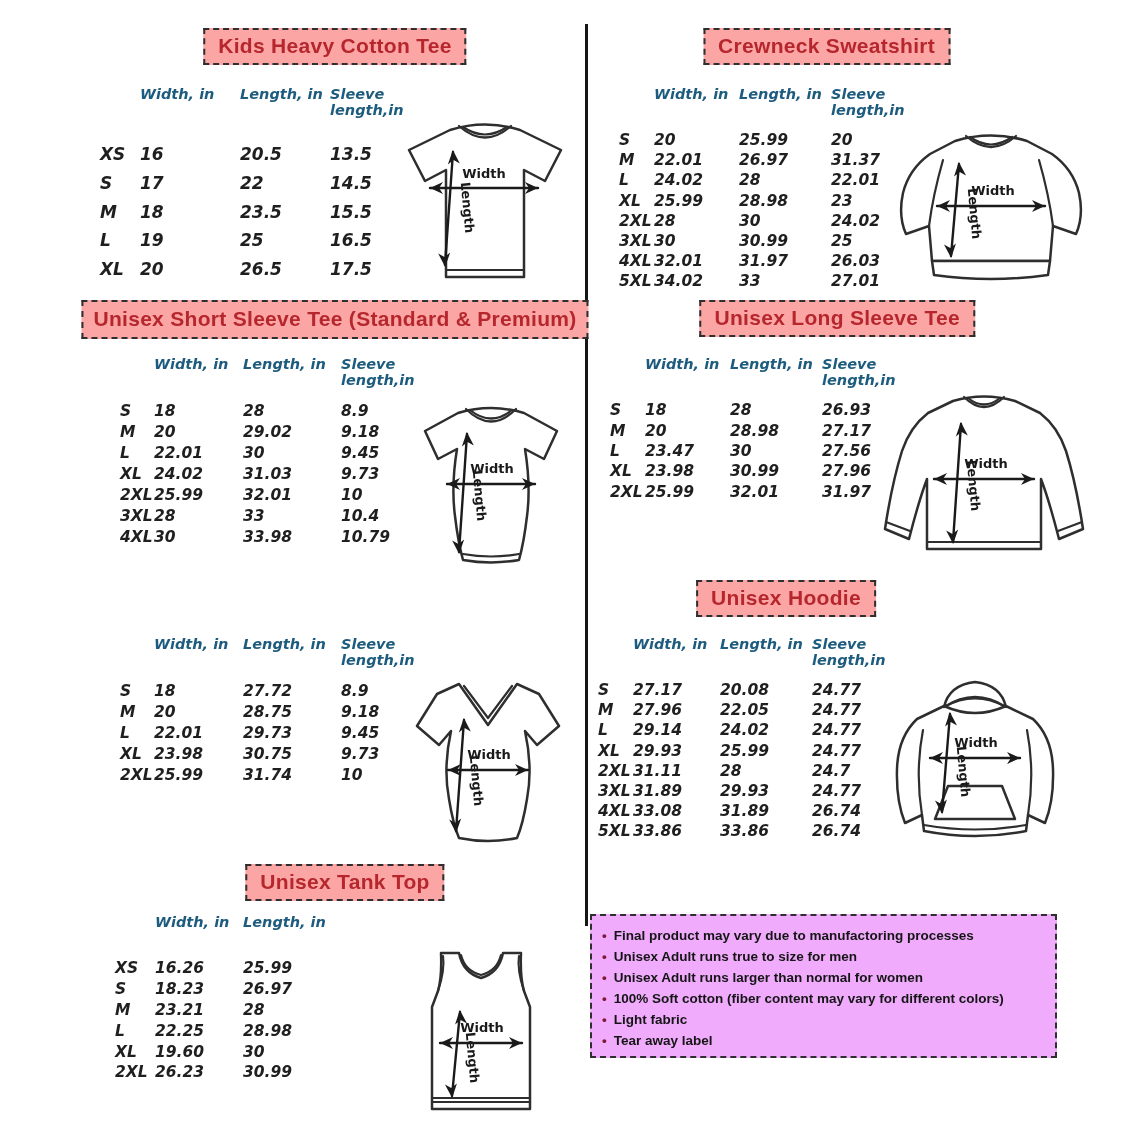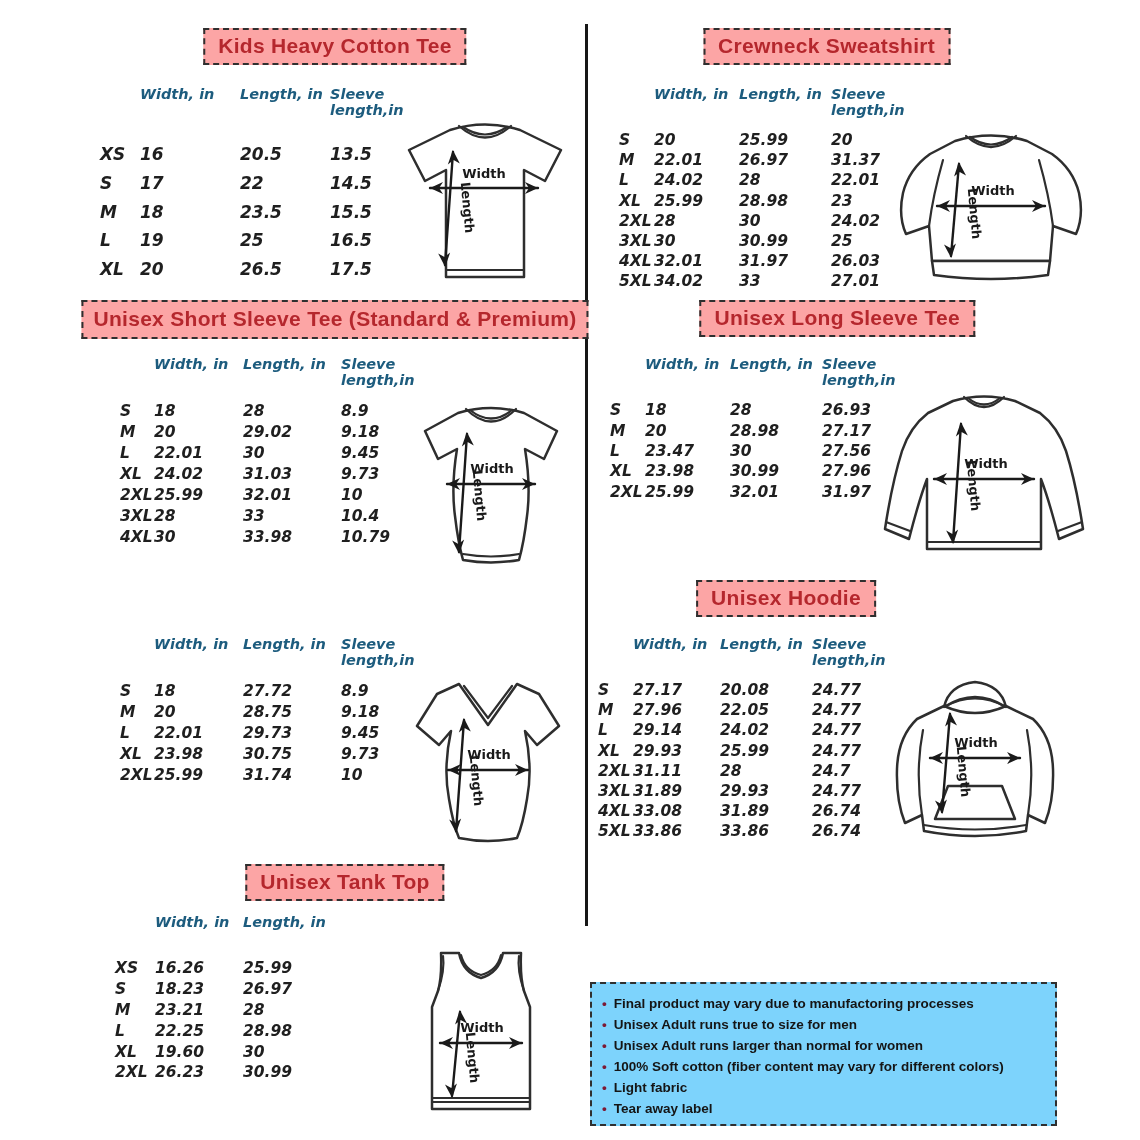--- a/index.html
+++ b/index.html
@@ -26,22 +26,22 @@
   }
   .size-table .cell{display:flex;align-items:center;}
   .illus{position:absolute;}
   .g{fill:#fff;stroke:#2e2e2e;stroke-width:2.5;stroke-linejoin:round;stroke-linecap:round;}
   .ln{fill:none;stroke:#2e2e2e;stroke-width:2.2;stroke-linejoin:round;stroke-linecap:round;}
   .ar{fill:none;stroke:#1a1a1a;stroke-width:2.4;stroke-linecap:round;}
   .ah{fill:#1a1a1a;stroke:none;}
   .lbl{font-family:"DejaVu Sans",sans-serif;font-weight:bold;font-size:13px;fill:#1a1a1a;}
   .divider{position:absolute;left:585px;top:24px;width:3px;height:902px;background:#171717;}
   .notes-box{
-    position:absolute;left:590px;top:982px;width:467px;height:144px;
-    border:2px dashed #2f2f2f;background:#7dd3fc;box-sizing:border-box;
+    position:absolute;left:590px;top:914px;width:467px;height:144px;
+    border:2px dashed #2f2f2f;background:#f0abfc;box-sizing:border-box;
   }
   .notes-box ul{list-style:none;margin:9px 0 0 0;padding:0 8px 0 10px;}
   .notes-box li{
     font-size:13.5px;font-weight:bold;color:#151515;line-height:21px;
     font-family:"Liberation Sans",sans-serif;white-space:nowrap;
   }
   .notes-box .blt{color:var(--bullet_red,#7d1a35);margin-right:7px;}
 </style>
 </head>
 <body style="--title_red: #b5272d; --header_blue: #1d5c7e; --bullet_red: #7d1a35; --ink: #1f1f1f;">

